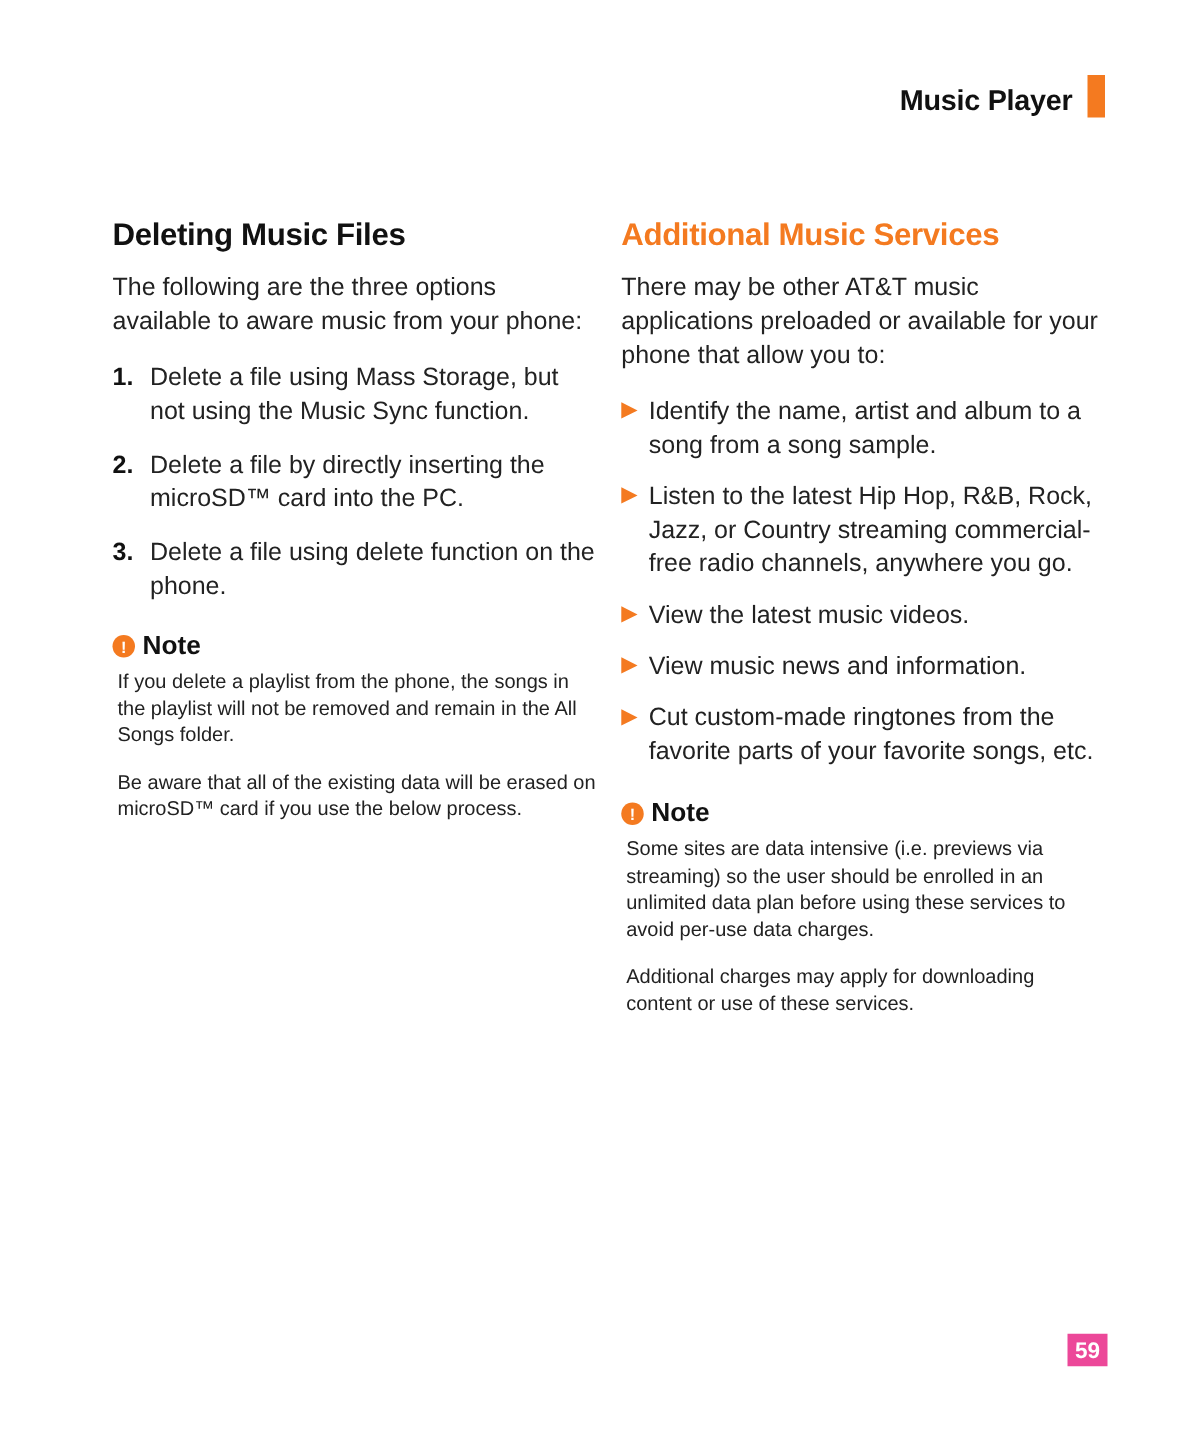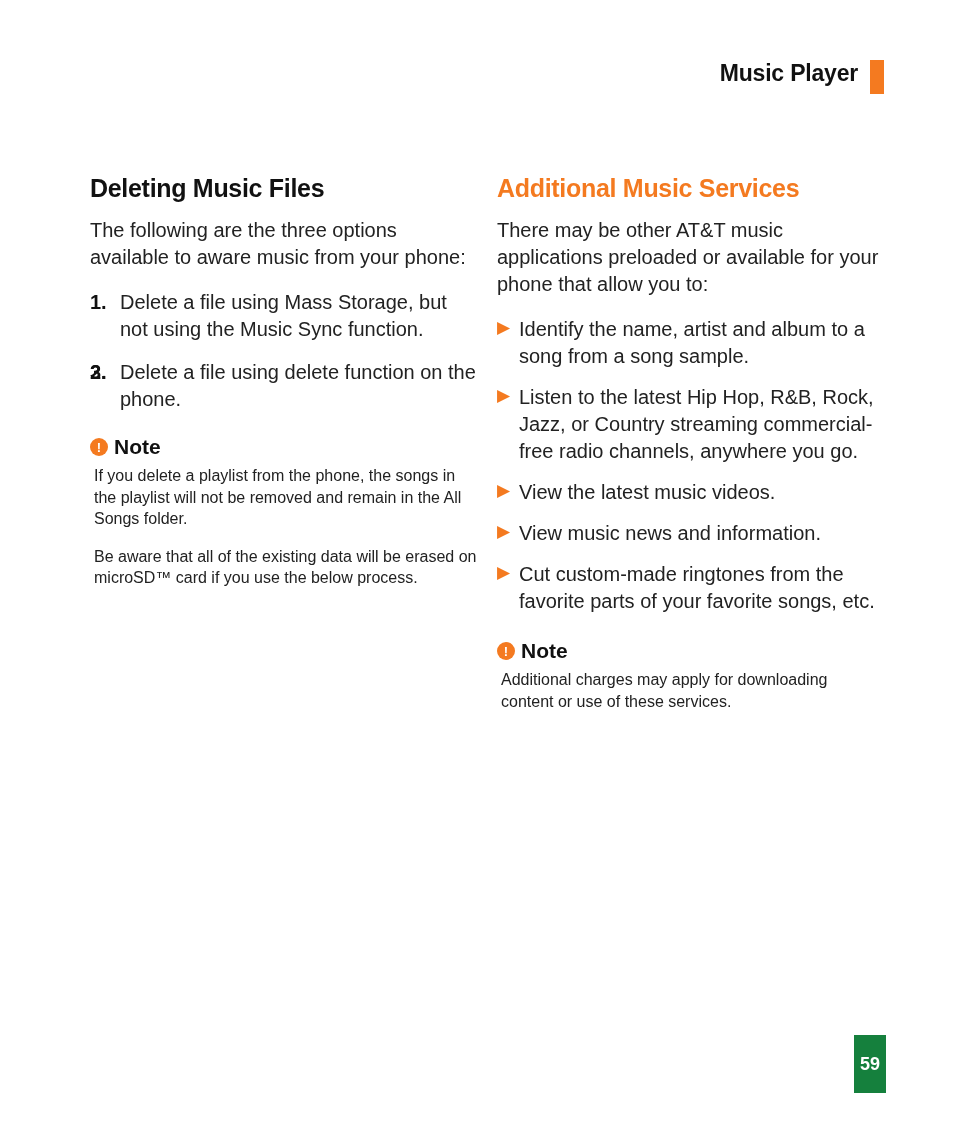--- a/index.html
+++ b/index.html
@@ -12,21 +12,21 @@
   }
   .page {
     width: 954px;
     height: 1145px;
     padding: 60px 70px 60px 90px;
     position: relative;
   }
   .header {
     display: flex;
     justify-content: flex-end;
-    align-items: flex-start;
+    align-items: flex-end;
     gap: 12px;
     margin-bottom: 80px;
   }
   .header-title {
     font-weight: 700;
     font-size: 23px;
     color: #111;
     letter-spacing: -0.2px;
   }
   .header-block {
@@ -139,25 +139,25 @@
     position: absolute;
     left: 0;
     top: 1px;
     color: #f47a20;
     font-size: 17px;
   }
   .page-number {
     position: absolute;
     right: 68px;
     bottom: 52px;
-    background: #15803d;
+    background: #ec4899;
     color: #fff;
     font-weight: 700;
     font-size: 18px;
-    padding: 20px 6px;
+    padding: 4px 6px;
     line-height: 1;
   }
 </style>
 </head>
 <body>
 
 <div class="page">
 
   <div class="header">
     <div class="header-title">Music Player</div>
@@ -170,20 +170,21 @@
       <div class="h2">Deleting Music Files</div>
       <div class="para">The following are the three options available to aware music from your phone:</div>
 
       <ul class="ol">
         <li>
           <span class="num">1.</span>
           <span>Delete a file using Mass Storage, but not using the Music Sync function.</span>
         </li>
         <li>
           <span class="num">2.</span>
+          <span>Delete a file by directly inserting the microSD™ card into the PC.</span>
         </li>
         <li>
           <span class="num">3.</span>
           <span>Delete a file using delete function on the phone.</span>
         </li>
       </ul>
 
       <div class="note-head">
         <span class="note-icon">!</span>
         <span class="note-label">Note</span>
@@ -217,19 +218,20 @@
         <li>
           <span class="arrow">▶</span>
           <span>Cut custom-made ringtones from the favorite parts of your favorite songs, etc.</span>
         </li>
       </ul>
 
       <div class="note-head">
         <span class="note-icon">!</span>
         <span class="note-label">Note</span>
       </div>
+      <div class="note-body">Some sites are data intensive (i.e. previews via streaming) so the user should be enrolled in an unlimited data plan before using these services to avoid per-use data charges.</div>
       <div class="note-body">Additional charges may apply for downloading content or use of these services.</div>
     </div>
 
   </div>
 
   <div class="page-number">59</div>
 </div>
 
 </body></html>

